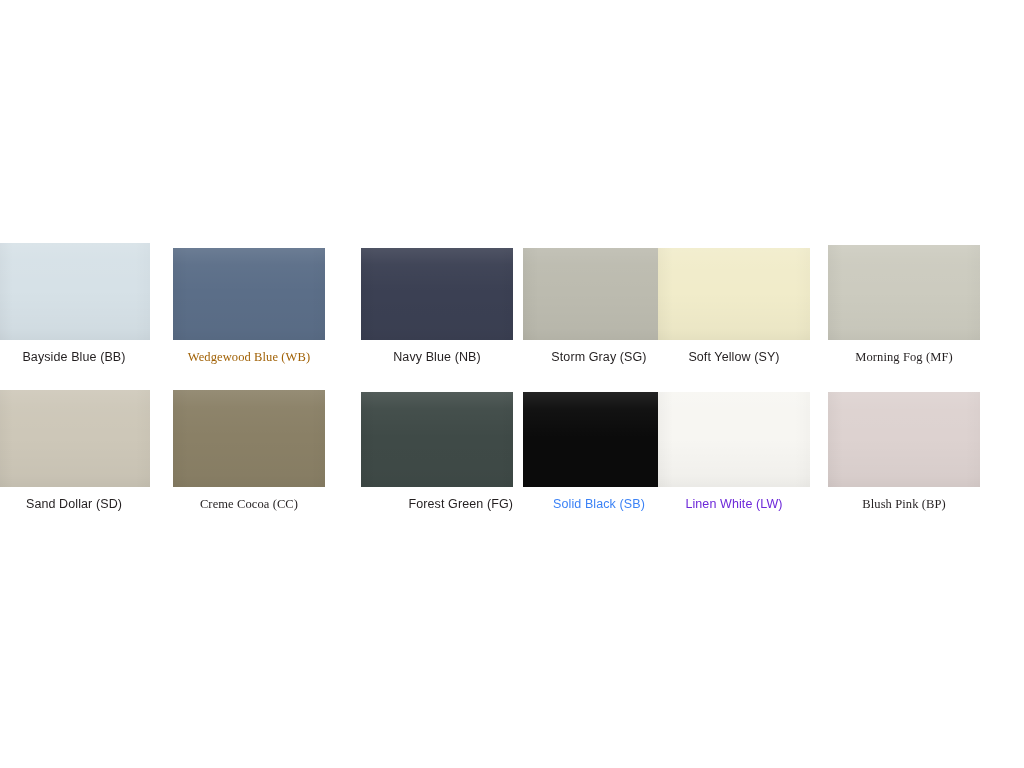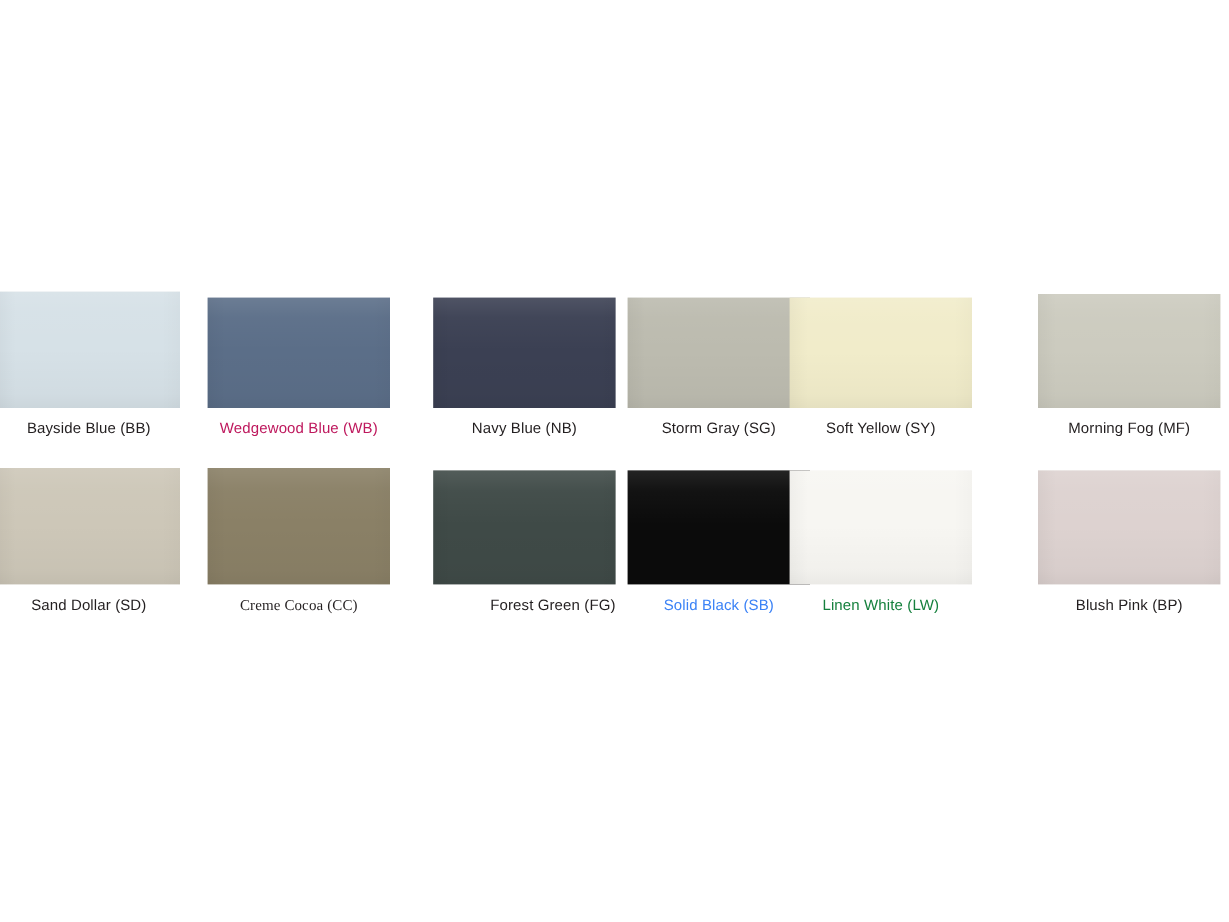--- a/index.html
+++ b/index.html
@@ -78,42 +78,42 @@
     white-space: nowrap;
     letter-spacing: 0.1px;
   }
 
   
   .col-0 { left: -2px;  }
   .col-1 { left: 173px; }
   .col-2 { left: 348px; margin-left: 13px; }
   .col-3 { left: 523px; }
   .col-4 { left: 658px; }
-  .col-5 { left: 865px; }
+  .col-5 { left: 828px; font-family: Liberation Serif, serif; }
 
   
   .nudge-a .swatch-chip { height: 97px; margin-top: 3px; }
   .nudge-b .swatch-chip { height: 92px; margin-top: 8px; }
   .nudge-c .swatch-chip { height: 95px; margin-top: 5px; }
 </style>
 </head>
 <body style="background-color: rgb(255, 255, 255);">
 
 <div id="swatch-board">
 
   <div class="swatch-row" id="swatch-row-1">
 
     <div class="swatch-cell col-0 nudge-a">
       <div class="swatch-chip" style="background-color: rgb(214, 225, 231);"></div>
       <span class="swatch-label" style="color: rgb(35, 31, 32);">Bayside Blue (BB)</span>
     </div>
 
     <div class="swatch-cell col-1 nudge-b">
       <div class="swatch-chip" style="background-color: rgb(91, 110, 136);"></div>
-      <span class="swatch-label" style="color: #be185d;">Wedgewood Blue (WB)</span>
+      <span class="swatch-label" style="color: #a16207; font-family: Liberation Serif, serif;">Wedgewood Blue (WB)</span>
     </div>
 
     <div class="swatch-cell col-2 nudge-b">
       <div class="swatch-chip" style="background-color: rgb(59, 64, 83);"></div>
       <span class="swatch-label" style="color: rgb(35, 31, 32);">Navy Blue (NB)</span>
     </div>
 
     <div class="swatch-cell col-3 nudge-b">
       <div class="swatch-chip" style="background-color: rgb(188, 187, 175);"></div>
       <span class="swatch-label" style="color: rgb(35, 31, 32);">Storm Gray (SG)</span>
@@ -148,21 +148,21 @@
       <span class="swatch-label" style="color: rgb(35, 31, 32); text-align: right;">Forest Green (FG)</span>
     </div>
 
     <div class="swatch-cell col-3 nudge-c">
       <div class="swatch-chip" style="background-color: rgb(11, 11, 11);"></div>
       <span class="swatch-label" style="color: #3b82f6;">Solid Black (SB)</span>
     </div>
 
     <div class="swatch-cell col-4 nudge-c">
       <div class="swatch-chip" style="background-color: rgb(247, 246, 242);"></div>
-      <span class="swatch-label" style="color: #15803d;">Linen White (LW)</span>
+      <span class="swatch-label" style="color: #6d28d9;">Linen White (LW)</span>
     </div>
 
     <div class="swatch-cell col-5 nudge-c">
       <div class="swatch-chip" style="background-color: rgb(221, 210, 208);"></div>
       <span class="swatch-label" style="color: rgb(35, 31, 32);">Blush Pink (BP)</span>
     </div>
 
   </div>
 
 </div>

